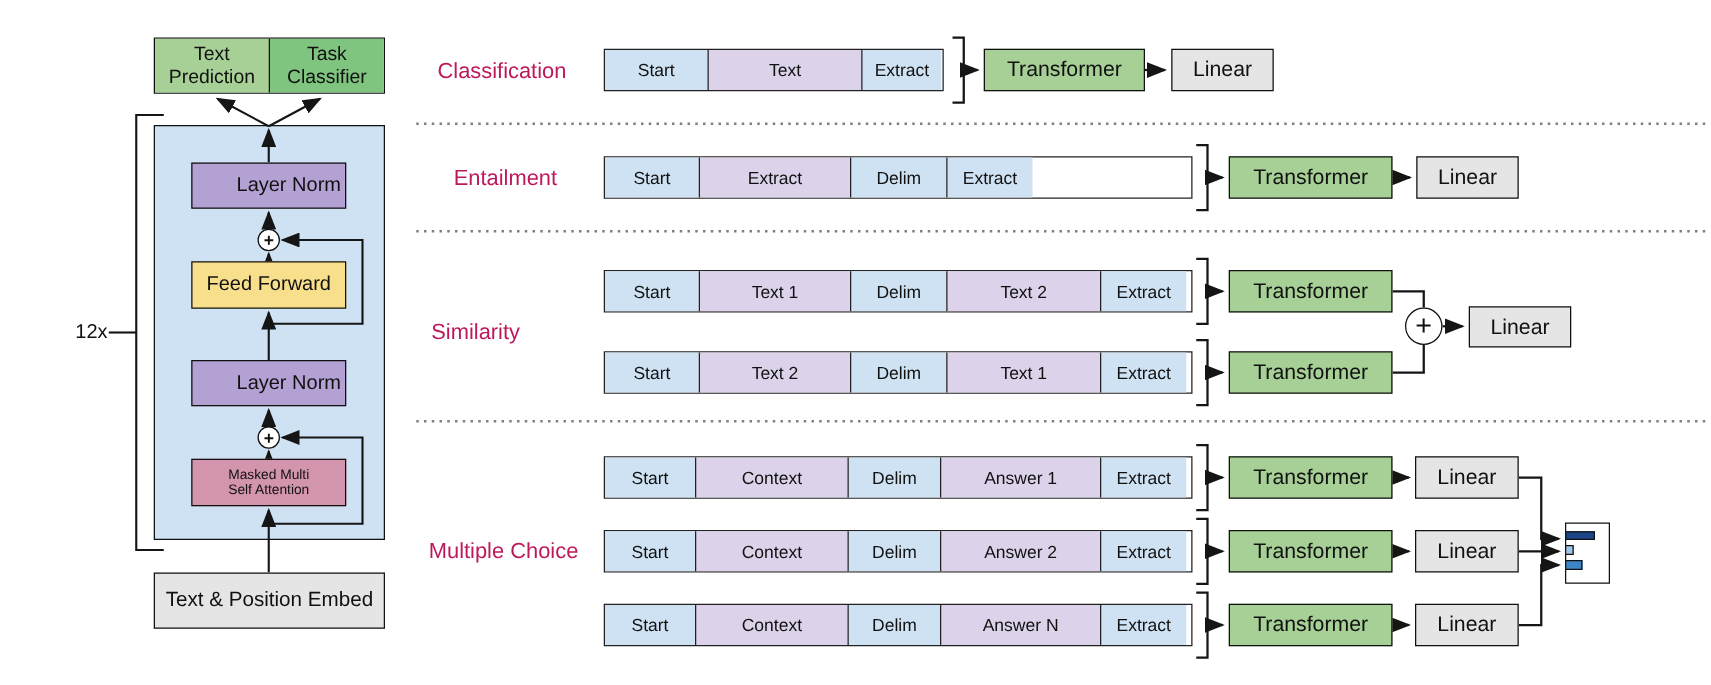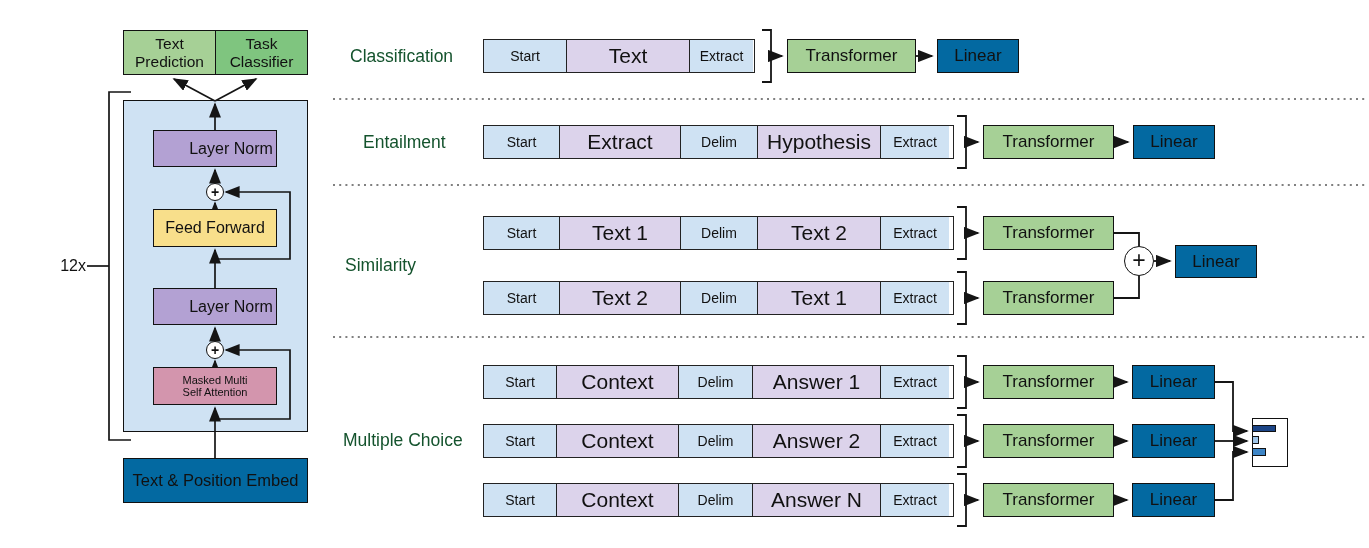--- a/index.html
+++ b/index.html
@@ -5,29 +5,29 @@
   html,body{margin:0;padding:0;background:#fff;}
   .canvas{position:relative;width:1369px;height:548px;background:#ffffff;
           font-family:"Liberation Sans",sans-serif;color:#111;overflow:hidden;}
   .abs{position:absolute;box-sizing:border-box;}
   .box{position:absolute;box-sizing:border-box;display:flex;align-items:center;justify-content:center;
        border:1.6px solid #111;text-align:center;line-height:1.12;}
   .token-row{position:absolute;box-sizing:border-box;display:flex;height:34px;border:1.4px solid #222;background:#fff;}
   .token{display:flex;align-items:center;justify-content:center;box-sizing:border-box;height:100%;}
   .token + .token{border-left:1.4px solid #222;}
   .t-ctrl{font-size:14px;}
-  .t-main{font-size:21px;}
+  .t-main{font-size:14px;}
   .bg-blue{background:#cfe2f3;}
   .bg-lav{background:#dcd3eb;}
   .bg-lgreen{background:#a6d096;}
   .bg-purple{background:#b3a1d3;padding-left:32px;}
   .bg-yellow{background:#f8df8b;}
   .bg-pink{background:#d395ad;}
-  .bg-orange{background:#0369a1;}
-  .section-label{position:absolute;font-size:17.5px;white-space:nowrap;color:#14532d;}
+  .bg-orange{background:#e5e5e5;}
+  .section-label{position:absolute;font-size:17.5px;white-space:nowrap;color:#be185d;}
   .proc{font-size:17px;}
   .plus-circle{position:absolute;box-sizing:border-box;border-radius:50%;background:#fff;border:1.6px solid #111;
                display:flex;align-items:center;justify-content:center;}
   .plus-sm{width:18px;height:18px;font-size:14px;font-weight:600;padding-bottom:1px;}
   .plus-lg{width:30px;height:30px;font-size:23px;font-weight:500;padding-bottom:2px;}
   .svg-layer{position:absolute;left:0;top:0;width:1369px;height:548px;pointer-events:none;z-index:3;}
   .z0{z-index:1;} .z2{z-index:4;}
   .score-box{position:absolute;left:1252px;top:418px;width:36px;height:49px;background:#fff;
              border:1.6px solid #111;z-index:4;display:flex;flex-direction:column;align-items:flex-start;padding-top:6px;box-sizing:border-box;}
   .score-bar{border:1px solid #111;box-sizing:border-box;margin-left:-1px;}
@@ -136,21 +136,20 @@
     <div class="token t-ctrl bg-blue" style="width:64px;">Extract</div>
   </div>
   <div class="box z2 bg-lgreen proc" style="left:787px;top:39px;width:129px;height:34px;">Transformer</div>
   <div class="box z2 bg-orange proc" style="left:937px;top:39px;width:82px;height:34px;">Linear</div>
 
   <div class="section-label" style="left:363px;top:132px;">Entailment</div>
   <div class="token-row z2" style="left:483px;top:125px;width:471px;">
     <div class="token t-ctrl bg-blue" style="width:75px;">Start</div>
     <div class="token t-main bg-lav" style="width:121px;">Extract</div>
     <div class="token t-ctrl bg-blue" style="width:77px;">Delim</div>
-    <div class="token t-main bg-lav" style="width:123px;">Hypothesis</div>
     <div class="token t-ctrl bg-blue" style="width:69px;">Extract</div>
   </div>
   <div class="box z2 bg-lgreen proc" style="left:983px;top:125px;width:131px;height:34px;">Transformer</div>
   <div class="box z2 bg-orange proc" style="left:1133px;top:125px;width:82px;height:34px;">Linear</div>
 
   <div class="section-label" style="left:345px;top:255px;">Similarity</div>
   <div class="token-row z2" style="left:483px;top:216px;width:471px;">
     <div class="token t-ctrl bg-blue" style="width:75px;">Start</div>
     <div class="token t-main bg-lav" style="width:121px;">Text 1</div>
     <div class="token t-ctrl bg-blue" style="width:77px;">Delim</div>

